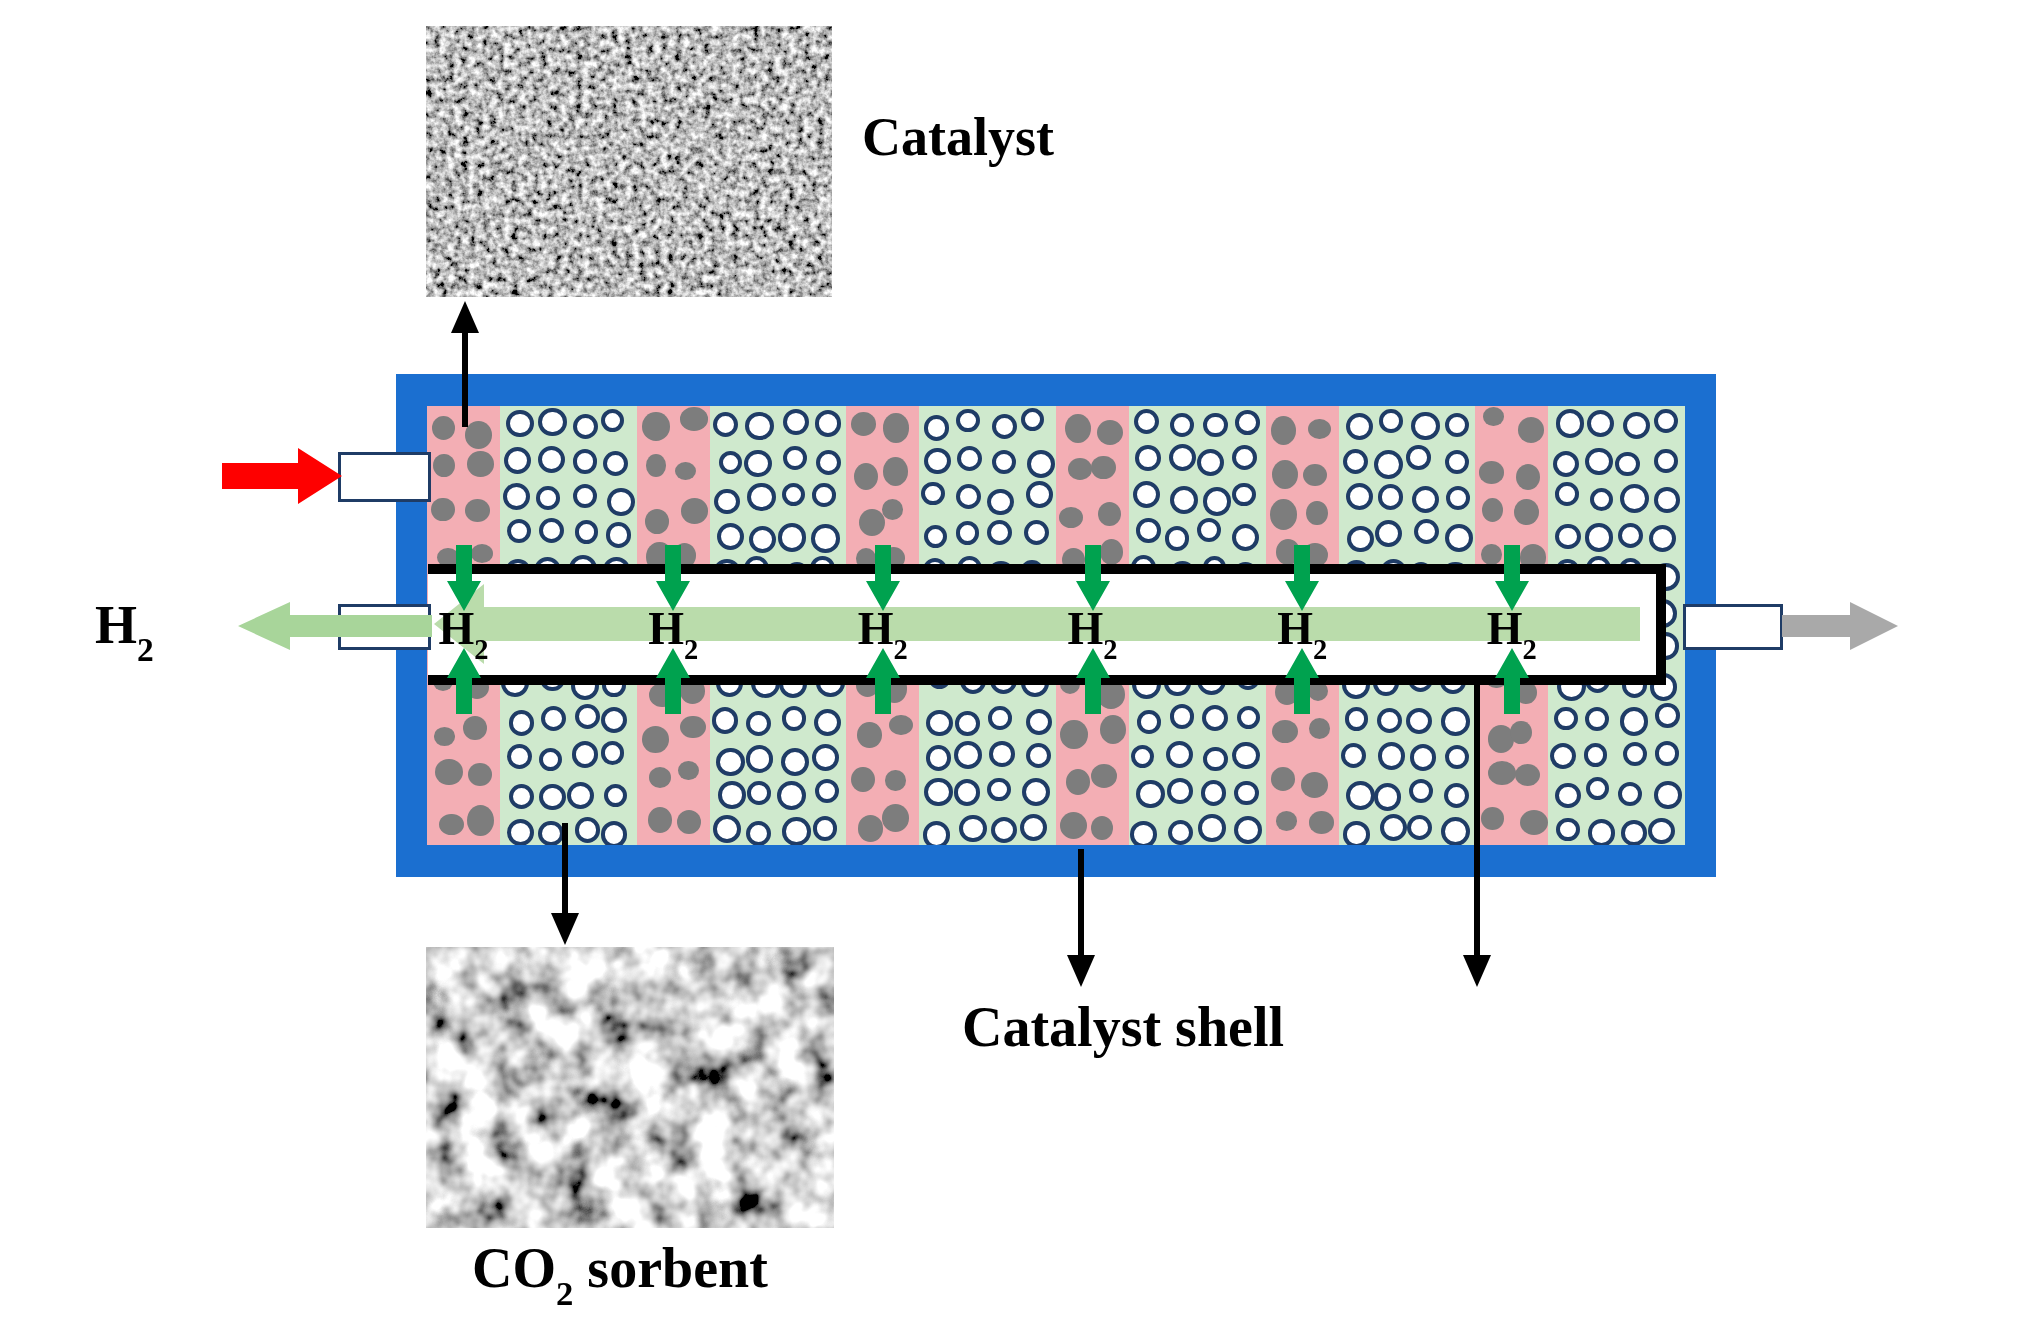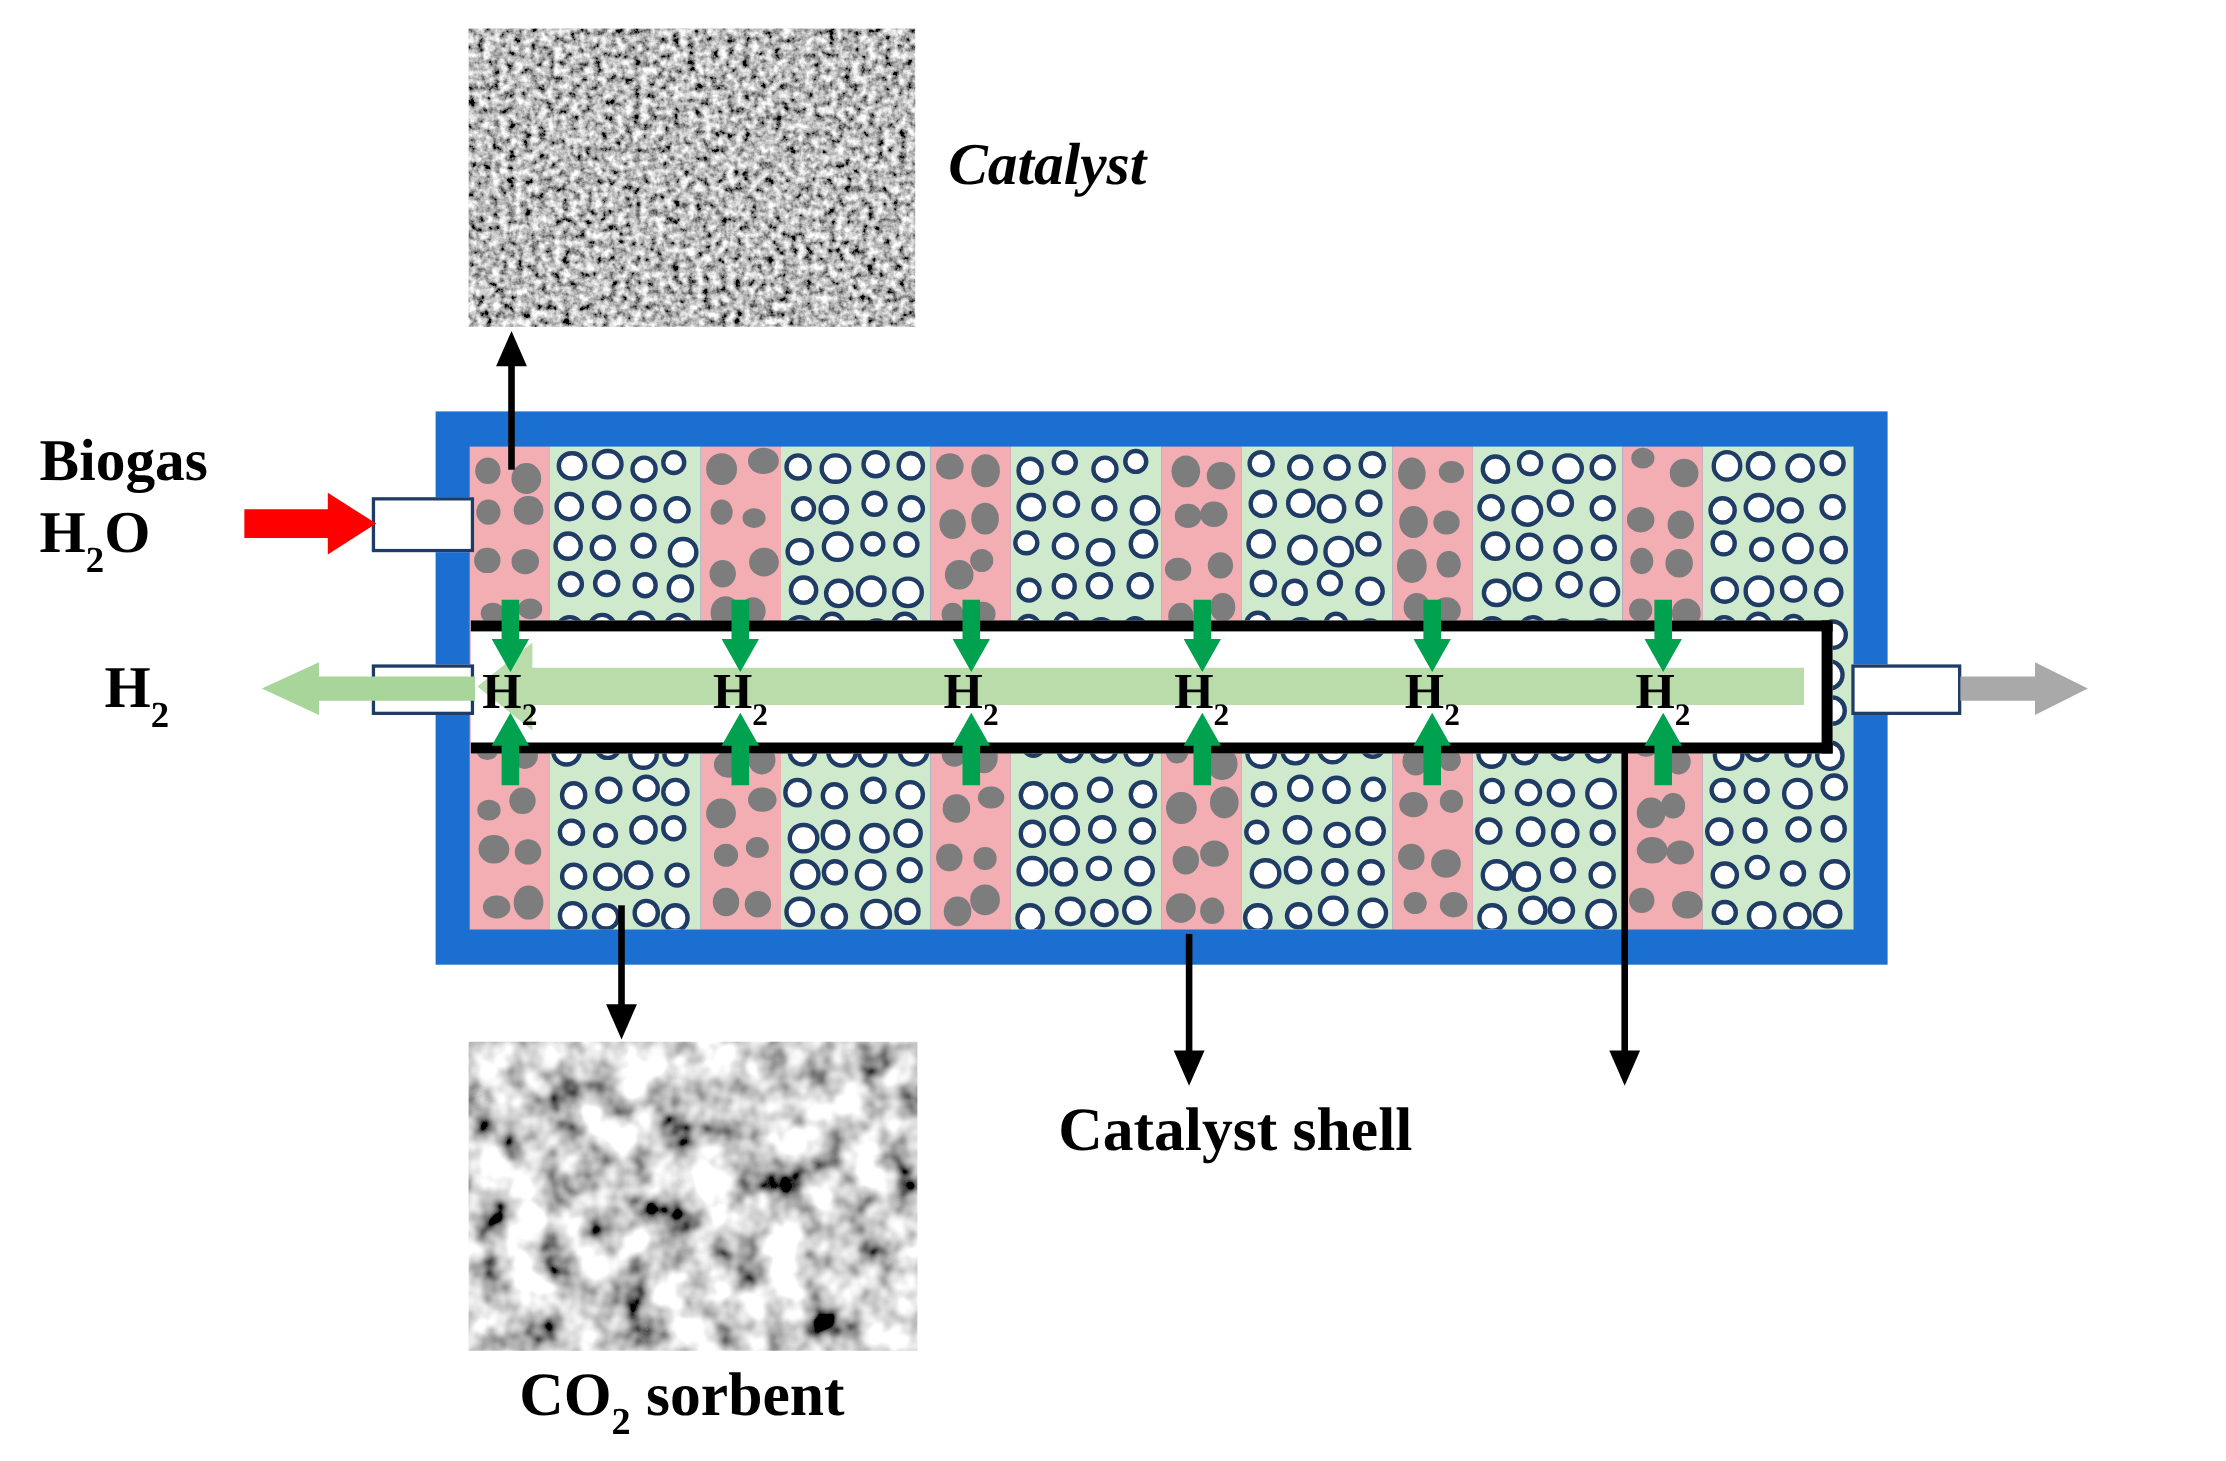--- a/index.html
+++ b/index.html
@@ -12,21 +12,21 @@
           font-family:"Liberation Serif",serif;color:#000;}
   .lbl{position:absolute;font-weight:bold;white-space:nowrap;z-index:9;}
   .sb{font-size:0.62em;position:relative;top:0.18em;font-weight:bold;}
 
   
   .sem{position:absolute;z-index:1;line-height:0;}
   #sem-catalyst{left:426px;top:26px;width:406px;height:271px;}
   #sem-sorbent{left:426px;top:947px;width:408px;height:281px;}
 
   
-  #label-catalyst{left:862px;top:118px;font-size:54px;font-style:italic;}
+  #label-catalyst{left:862px;top:106px;font-size:54px;}
   #label-biogas{left:36px;top:386px;font-size:54px;line-height:1.22;}
   #label-h2out{left:95px;top:594px;font-size:54px;}
   #label-tail{left:1905px;top:552px;font-size:54px;line-height:1.22;}
   #label-sorbent{left:472px;top:1236px;font-size:56px;}
   #label-shell{left:962px;top:995px;font-size:56px;}
   #label-memb{left:1420px;top:995px;font-size:56px;}
 
   
   #reactor-shell{position:absolute;left:396px;top:374px;width:1320px;height:503px;background:var(--shell);z-index:1;}
   #bands{position:absolute;left:427px;top:406px;width:1258px;height:439px;display:flex;z-index:2;}
@@ -543,24 +543,20 @@
   <svg id="feed-arrow" width="120" height="60">
     <polygon points="0,17 76,17 76,2 120,30 76,58 76,43 0,43"></polygon>
   </svg>
   <svg id="h2-out-arrow" width="196" height="52">
     <polygon points="196,15 54,15 54,2 2,26 54,50 54,37 196,37"></polygon>
   </svg>
   <svg id="tail-arrow" width="118" height="52">
     <polygon points="0,15 68,15 68,2 116,26 68,50 68,37 0,37"></polygon>
   </svg>
 
-  <div class="lbl" id="label-biogas">
-    <div><span>Biogas</span></div>
-    <div><span>H</span><sub class="sb">2</sub><span>O</span></div>
-  </div>
   <div class="lbl" id="label-h2out">
     <span>H</span><sub class="sb">2</sub>
   </div>
 
   <div class="sem" id="sem-sorbent">
     <svg width="408" height="281">
       <defs>
         <filter id="f-sorb" x="0%" y="0%" width="100%" height="100%">
           <feTurbulence type="fractalNoise" baseFrequency="0.030" numOctaves="3" seed="11" stitchTiles="stitch"></feTurbulence>
           <feColorMatrix type="matrix" values="0 2.4 0 0 -0.55  0 2.4 0 0 -0.55  0 2.4 0 0 -0.55  0 0 0 0 1"></feColorMatrix>

